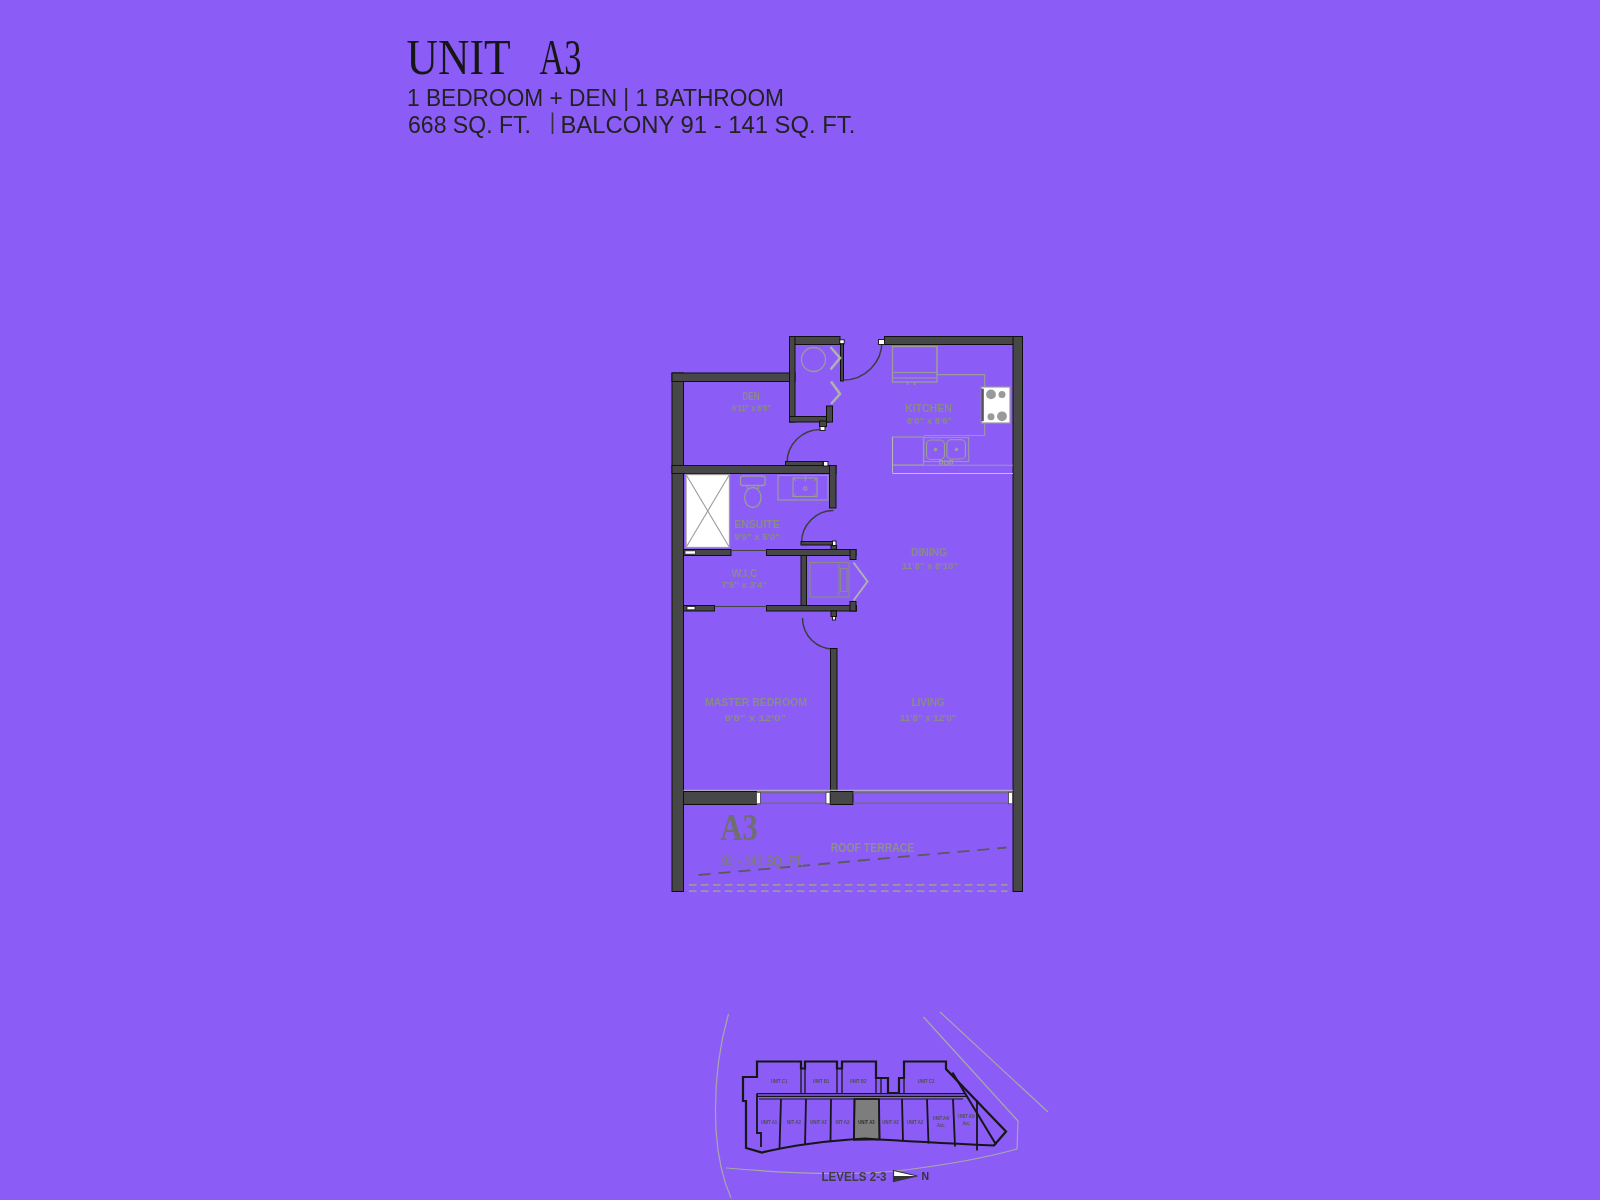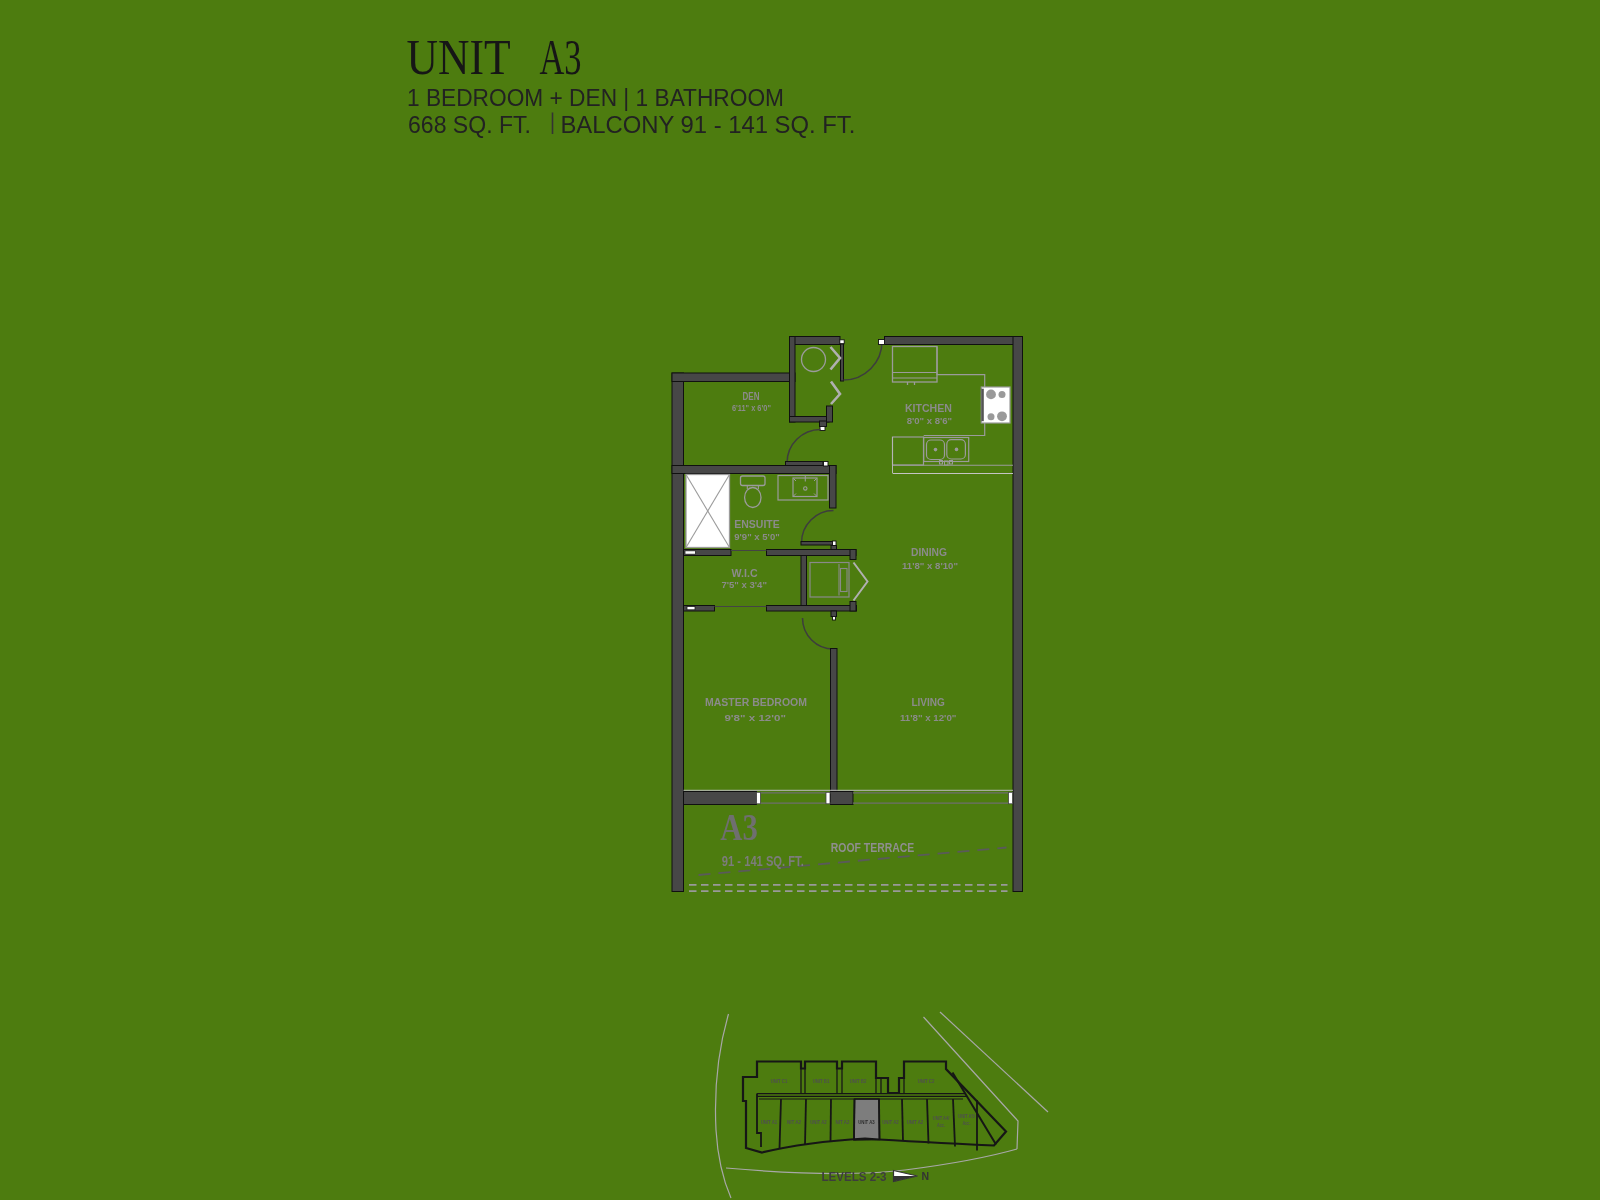--- a/index.html
+++ b/index.html
@@ -1,16 +1,16 @@
 <!DOCTYPE html>
 <html><head>
 <meta charset="utf-8">
 <style>
 html,body{margin:0;padding:0;background:#ffffff;}
-#page{position:relative;width:1600px;height:1200px;background:#4d7c0f;overflow:hidden;text-align:right;}
+#page{position:relative;width:1600px;height:1200px;background:#8b5cf6;overflow:hidden;text-align:right;}
 text{font-family:"Liberation Sans",sans-serif;}
 .serif{font-family:"Liberation Serif",serif;}
 .rm{font-weight:bold;fill:#8b8b8b;}
 </style>
 </head>
 <body>
 <div id="page">
 <svg width="1600" height="1200" viewBox="0 0 1600 1200">
 
 <text class="serif" x="406.5" y="74" font-size="50" fill="#161616" textLength="104" lengthAdjust="spacingAndGlyphs">UNIT</text>

